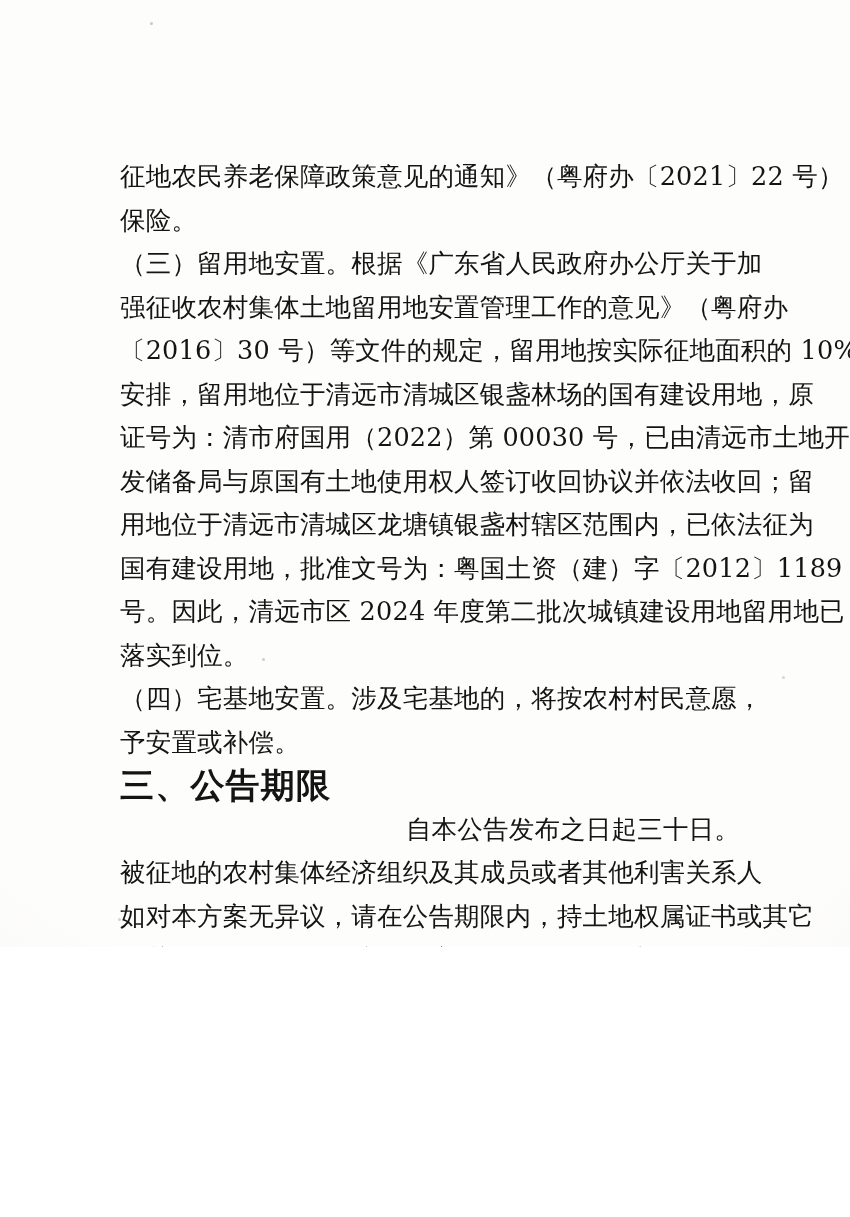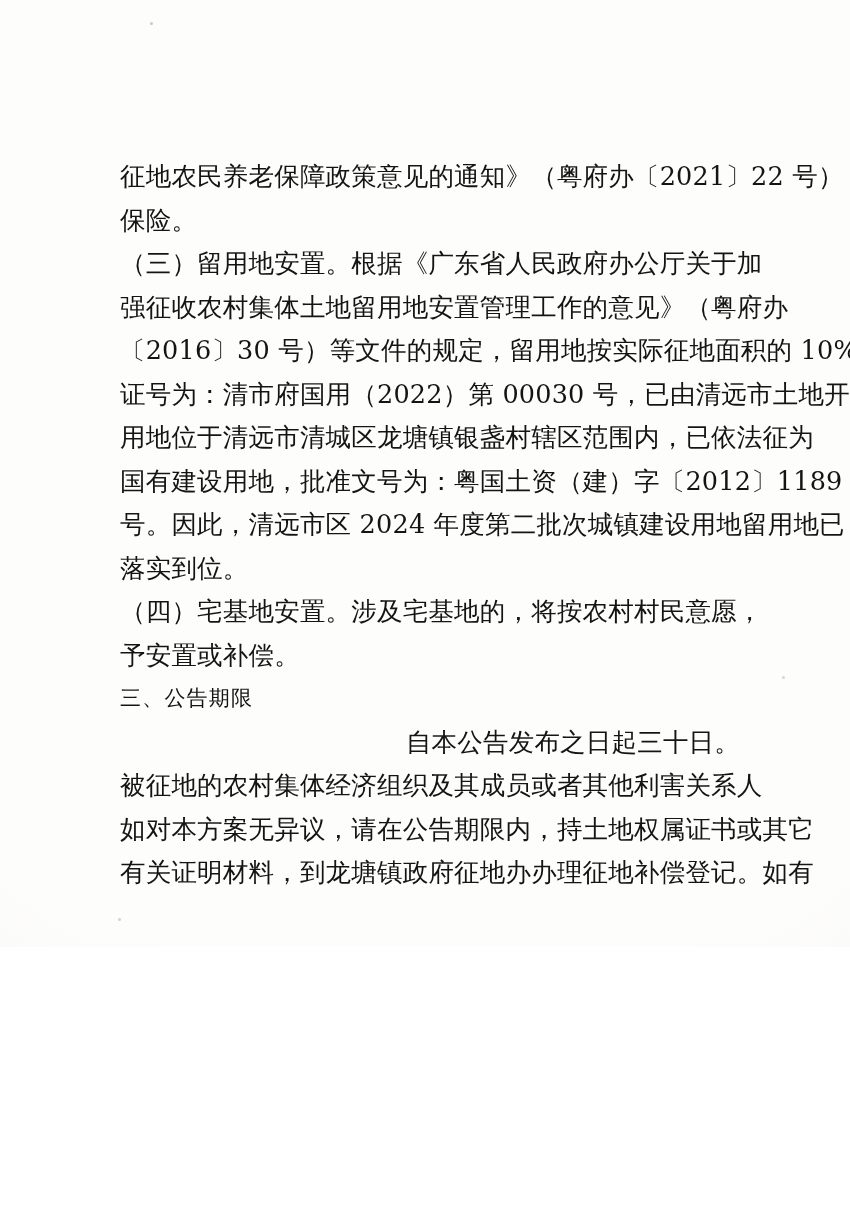--- a/index.html
+++ b/index.html
@@ -48,22 +48,22 @@
   .body-para {
     font-family: "DejaVu Serif", "Liberation Serif", serif;
     font-size: 25.5px;
     line-height: 43.5px;
     letter-spacing: 0.2px;
     color: #151515;
   }
 
   .heading {
     font-family: "DejaVu Sans", "Liberation Sans", sans-serif;
-    font-weight: 400;
-    font-size: 21px;
+    font-weight: 700;
+    font-size: 34px;
     line-height: 43.5px;
     color: #0c0c0c;
     letter-spacing: 1.2px;
     padding-left: 52px;
   }
 
   .indent-2 {
     padding-left: 52px;
     text-align: right;
   }
@@ -112,21 +112,23 @@
 
     <div class="para-block body-para">
       <p class="body-line">征地农民养老保障政策意见的通知》（粤府办〔2021〕22 号）</p>
       <p class="body-line">保险。</p>
     </div>
 
     <div class="para-block body-para">
       <p class="body-line indent-2">（三）留用地安置。根据《广东省人民政府办公厅关于加</p>
       <p class="body-line">强征收农村集体土地留用地安置管理工作的意见》（粤府办</p>
       <p class="body-line">〔2016〕30 号）等文件的规定，留用地按实际征地面积的 10%</p>
+      <p class="body-line">安排，留用地位于清远市清城区银盏林场的国有建设用地，原</p>
       <p class="body-line">证号为：清市府国用（2022）第 00030 号，已由清远市土地开</p>
+      <p class="body-line">发储备局与原国有土地使用权人签订收回协议并依法收回；留</p>
       <p class="body-line">用地位于清远市清城区龙塘镇银盏村辖区范围内，已依法征为</p>
       <p class="body-line">国有建设用地，批准文号为：粤国土资（建）字〔2012〕1189</p>
       <p class="body-line">号。因此，清远市区 2024 年度第二批次城镇建设用地留用地已</p>
       <p class="body-line">落实到位。</p>
     </div>
 
     <div class="para-block body-para">
       <p class="body-line indent-2">（四）宅基地安置。涉及宅基地的，将按农村村民意愿，</p>
       <p class="body-line">予安置或补偿。</p>
     </div>

